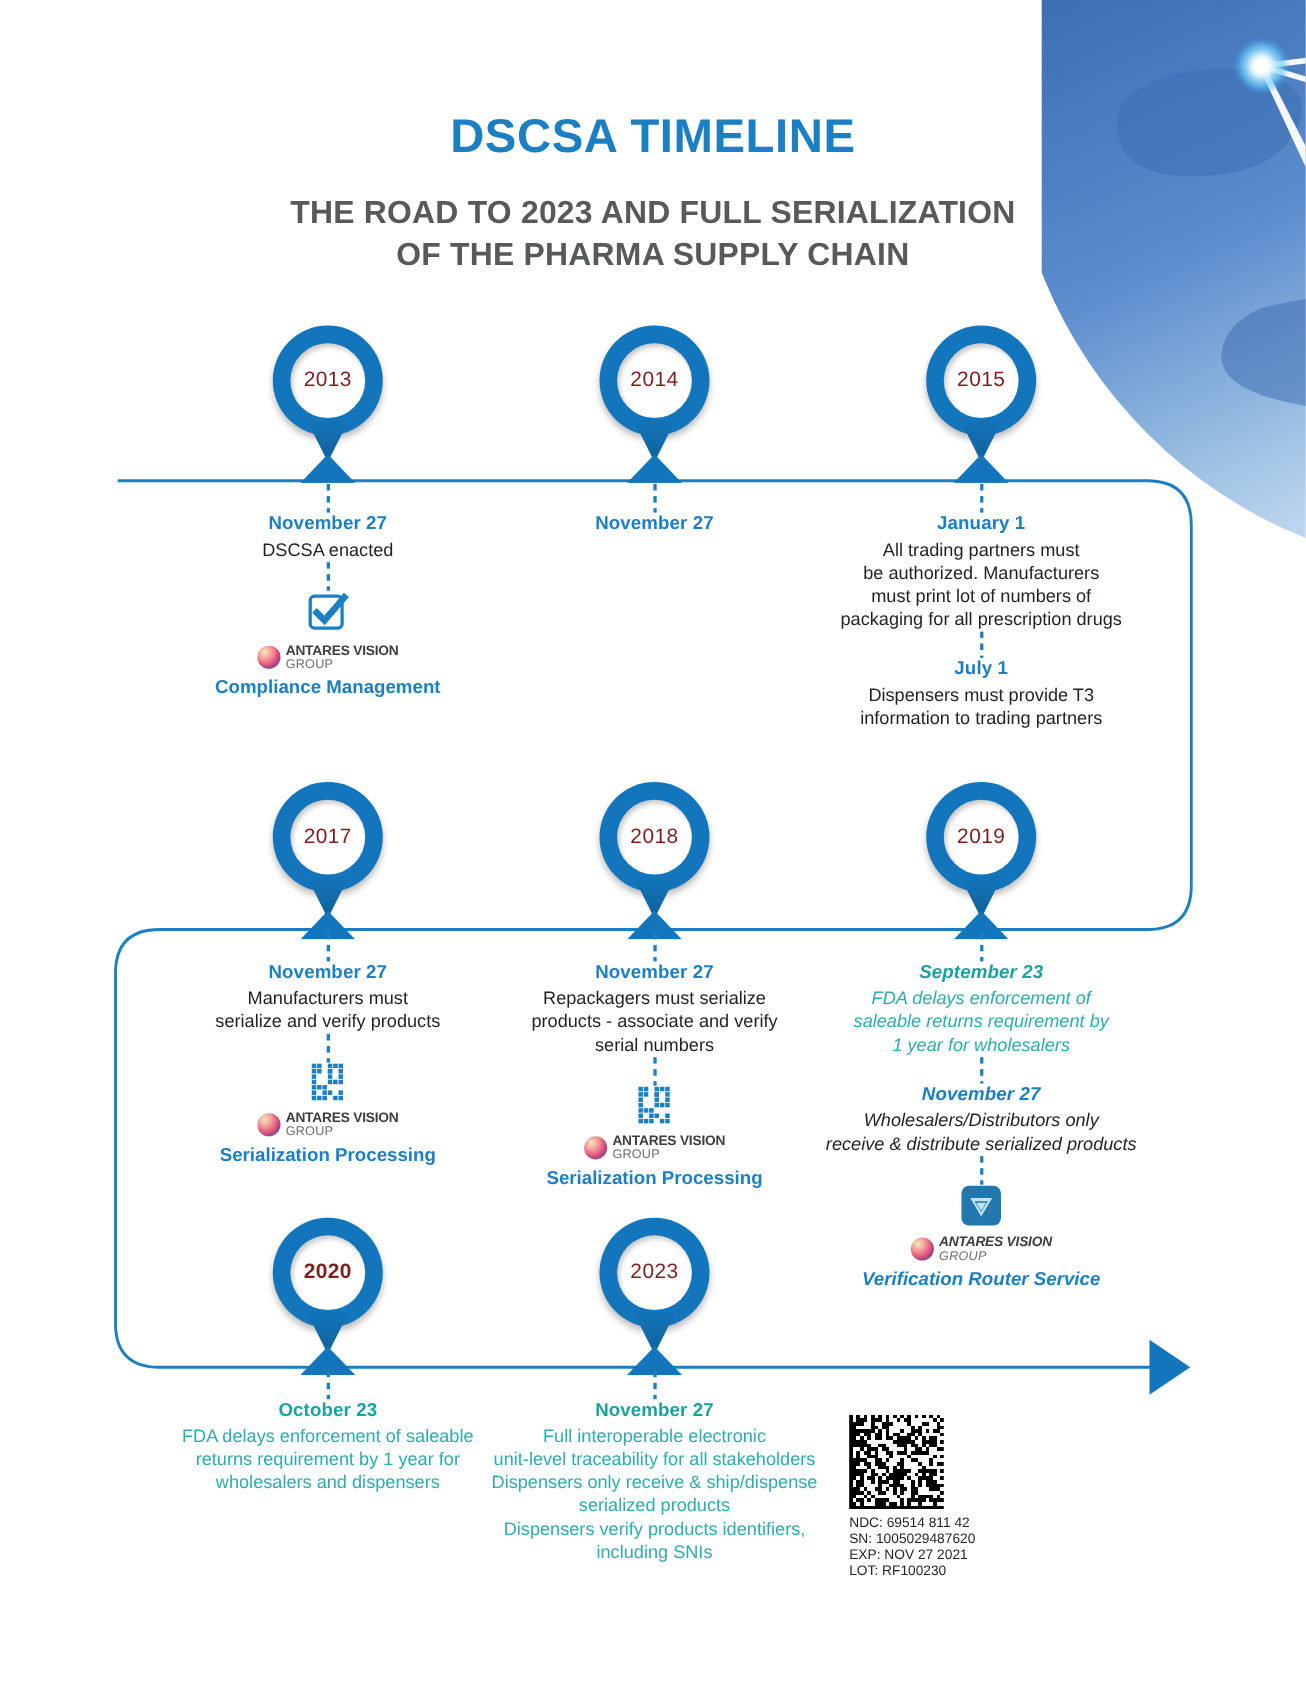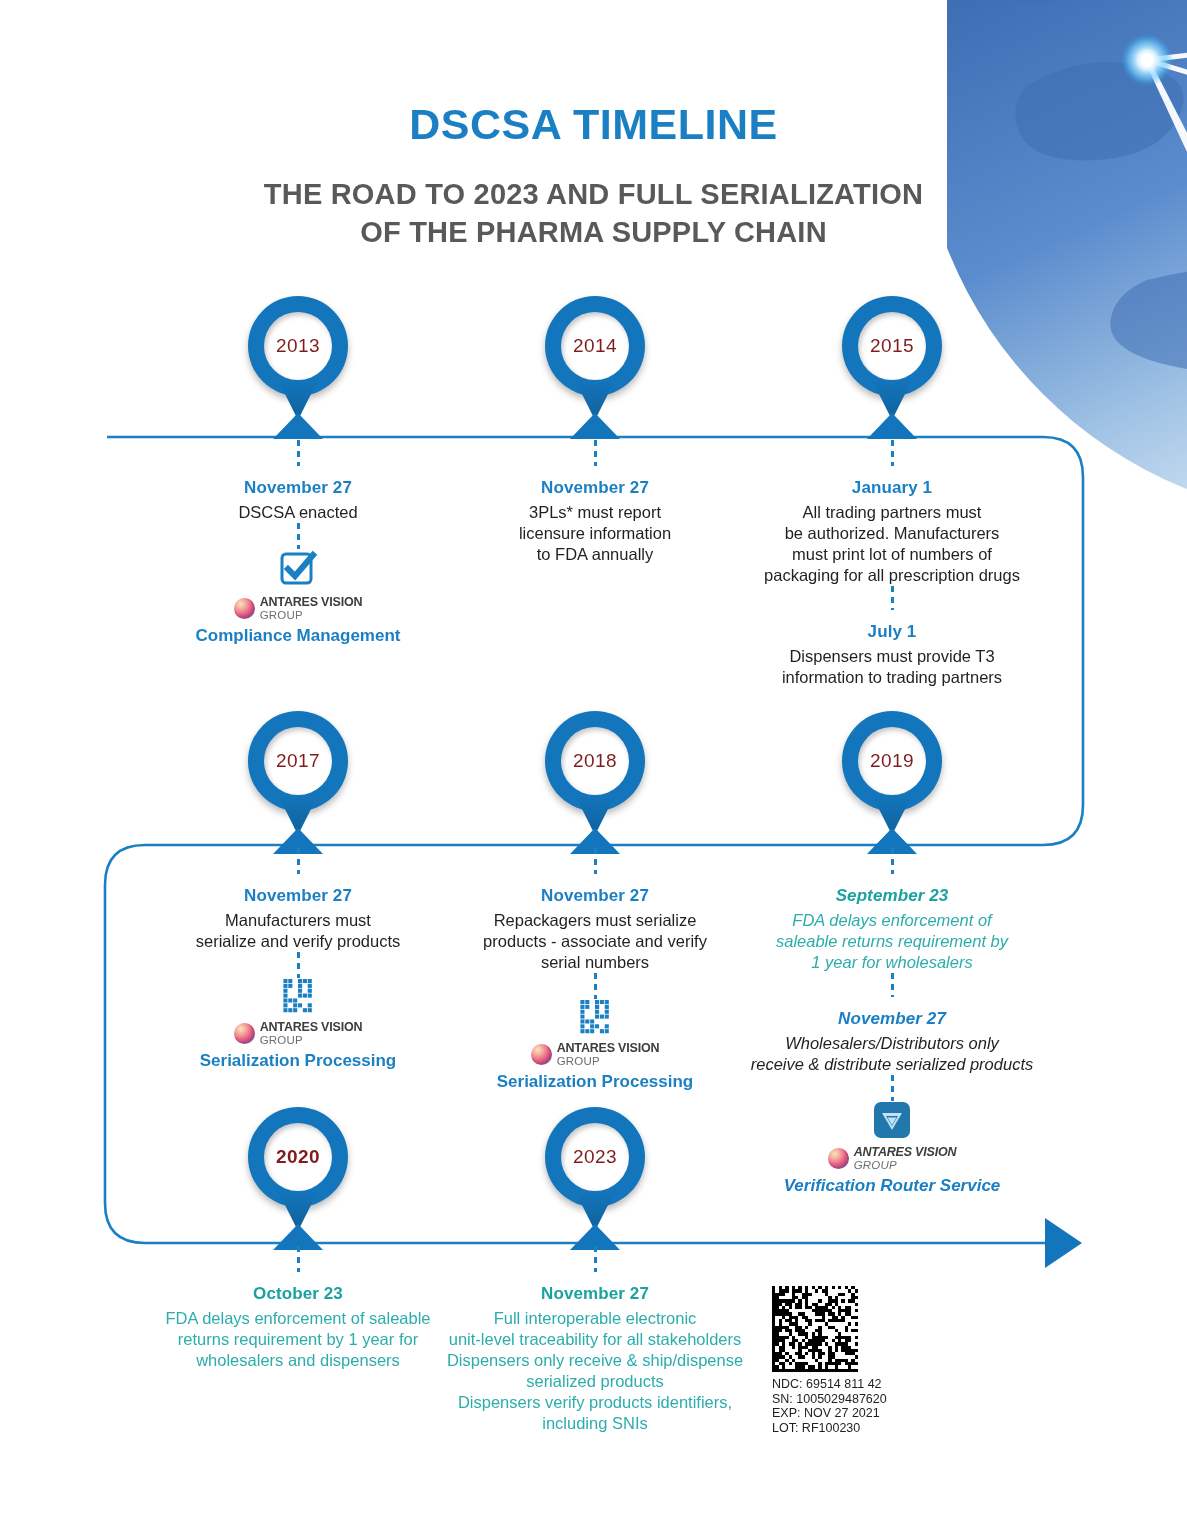--- a/index.html
+++ b/index.html
@@ -50,21 +50,21 @@
     display:flex;align-items:center;justify-content:center;
     font-size:19px;color:#7f1d1d;letter-spacing:.4px;z-index:3;
   }
   .pin .nub{
     position:absolute;top:117px;left:33px;width:50px;height:26px;background:#1376bd;
     clip-path:polygon(50% 0,100% 100%,0 100%);
   }
 
   
   .col{position:absolute;text-align:center;}
-  .ev-date{font-size:17px;font-weight:bold;color:#1b7fc4;margin-bottom:4px;letter-spacing:.1px;margin-top:12px;}
+  .ev-date{font-size:17px;font-weight:bold;color:#1b7fc4;margin-bottom:4px;letter-spacing:.1px;}
   .ev-date.teal{color:#19a2a0;}
   .ev-body{font-size:16.5px;color:#231f20;line-height:21px;text-align:center;}
   .ev-body.teal{color:#2cadac;}
 
   .dash{width:3px;background:transparent;margin:0 auto;
         background-image:linear-gradient(#1b7fc4 55%,rgba(255,255,255,0) 0%);
         background-size:3px 11px;background-repeat:repeat-y;}
 
   
   .prod{margin:0 auto;text-align:center;}
@@ -195,25 +195,20 @@
       <div class="ring"></div>
       <div class="tail"></div>
       <div class="tail-sh"></div>
       <div class="hole"></div>
       <div class="year">2014</div>
       <div class="nub"></div>
     </div>
     <div class="col" style="left: 445px; top: 440px; width: 300px;">
       <div class="dash" style="height:26px"></div>
       <div class="ev-date">November 27</div>
-      <div class="ev-body">
-        <div>3PLs* must report</div>
-        <div>licensure information</div>
-        <div>to FDA annually</div>
-      </div>
     </div>
     <div class="pin" style="left: 834px; top: 296px;">
       <div class="ring"></div>
       <div class="tail"></div>
       <div class="tail-sh"></div>
       <div class="hole"></div>
       <div class="year">2015</div>
       <div class="nub"></div>
     </div>
     <div class="col" style="left: 742px; top: 440px; width: 300px;">

